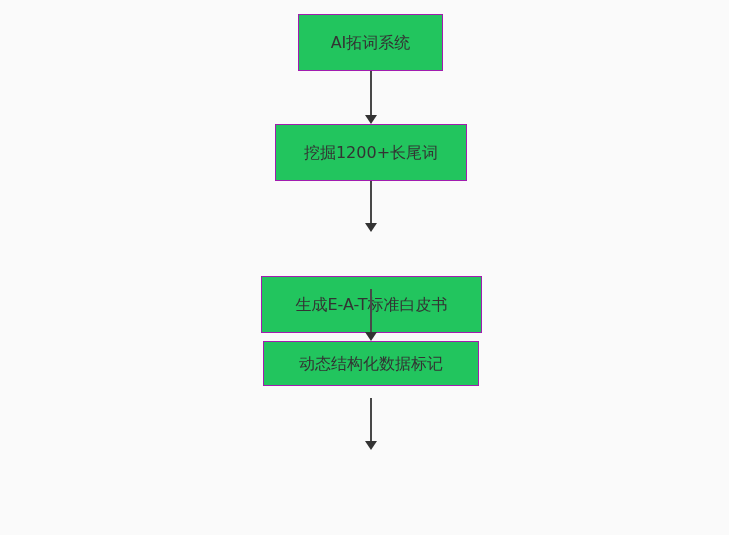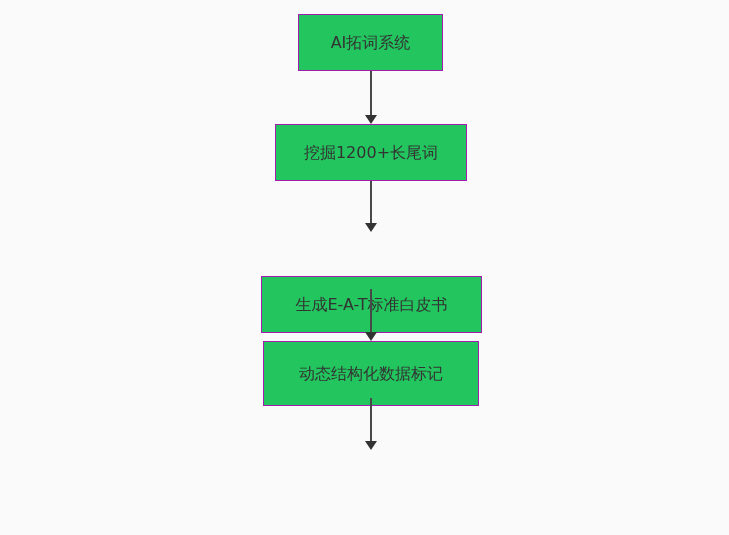--- a/index.html
+++ b/index.html
@@ -28,21 +28,21 @@
     display: flex;
     align-items: center;
     justify-content: center;
     text-align: center;
     line-height: 1.2;
     white-space: nowrap;
   }
   .node-1 { left: 298px; top: 14px;  width: 145px; height: 57px; }
   .node-2 { left: 275px; top: 124px; width: 192px; height: 57px; }
   .node-3 { left: 261px; top: 232px; width: 221px; height: 57px; margin-top: 44px; }
-  .node-4 { left: 263px; top: 341px; width: 216px; height: 65px; }
+  .node-4 { left: 263px; top: 341px; width: 216px; height: 45px; }
   .node-5 { left: 253px; top: 450px; width: 234px; height: 57px; }
 
   .connector {
     position: absolute;
     left: 363px;
     width: 15px;
     display: flex;
     flex-direction: column;
     align-items: center;
   }

